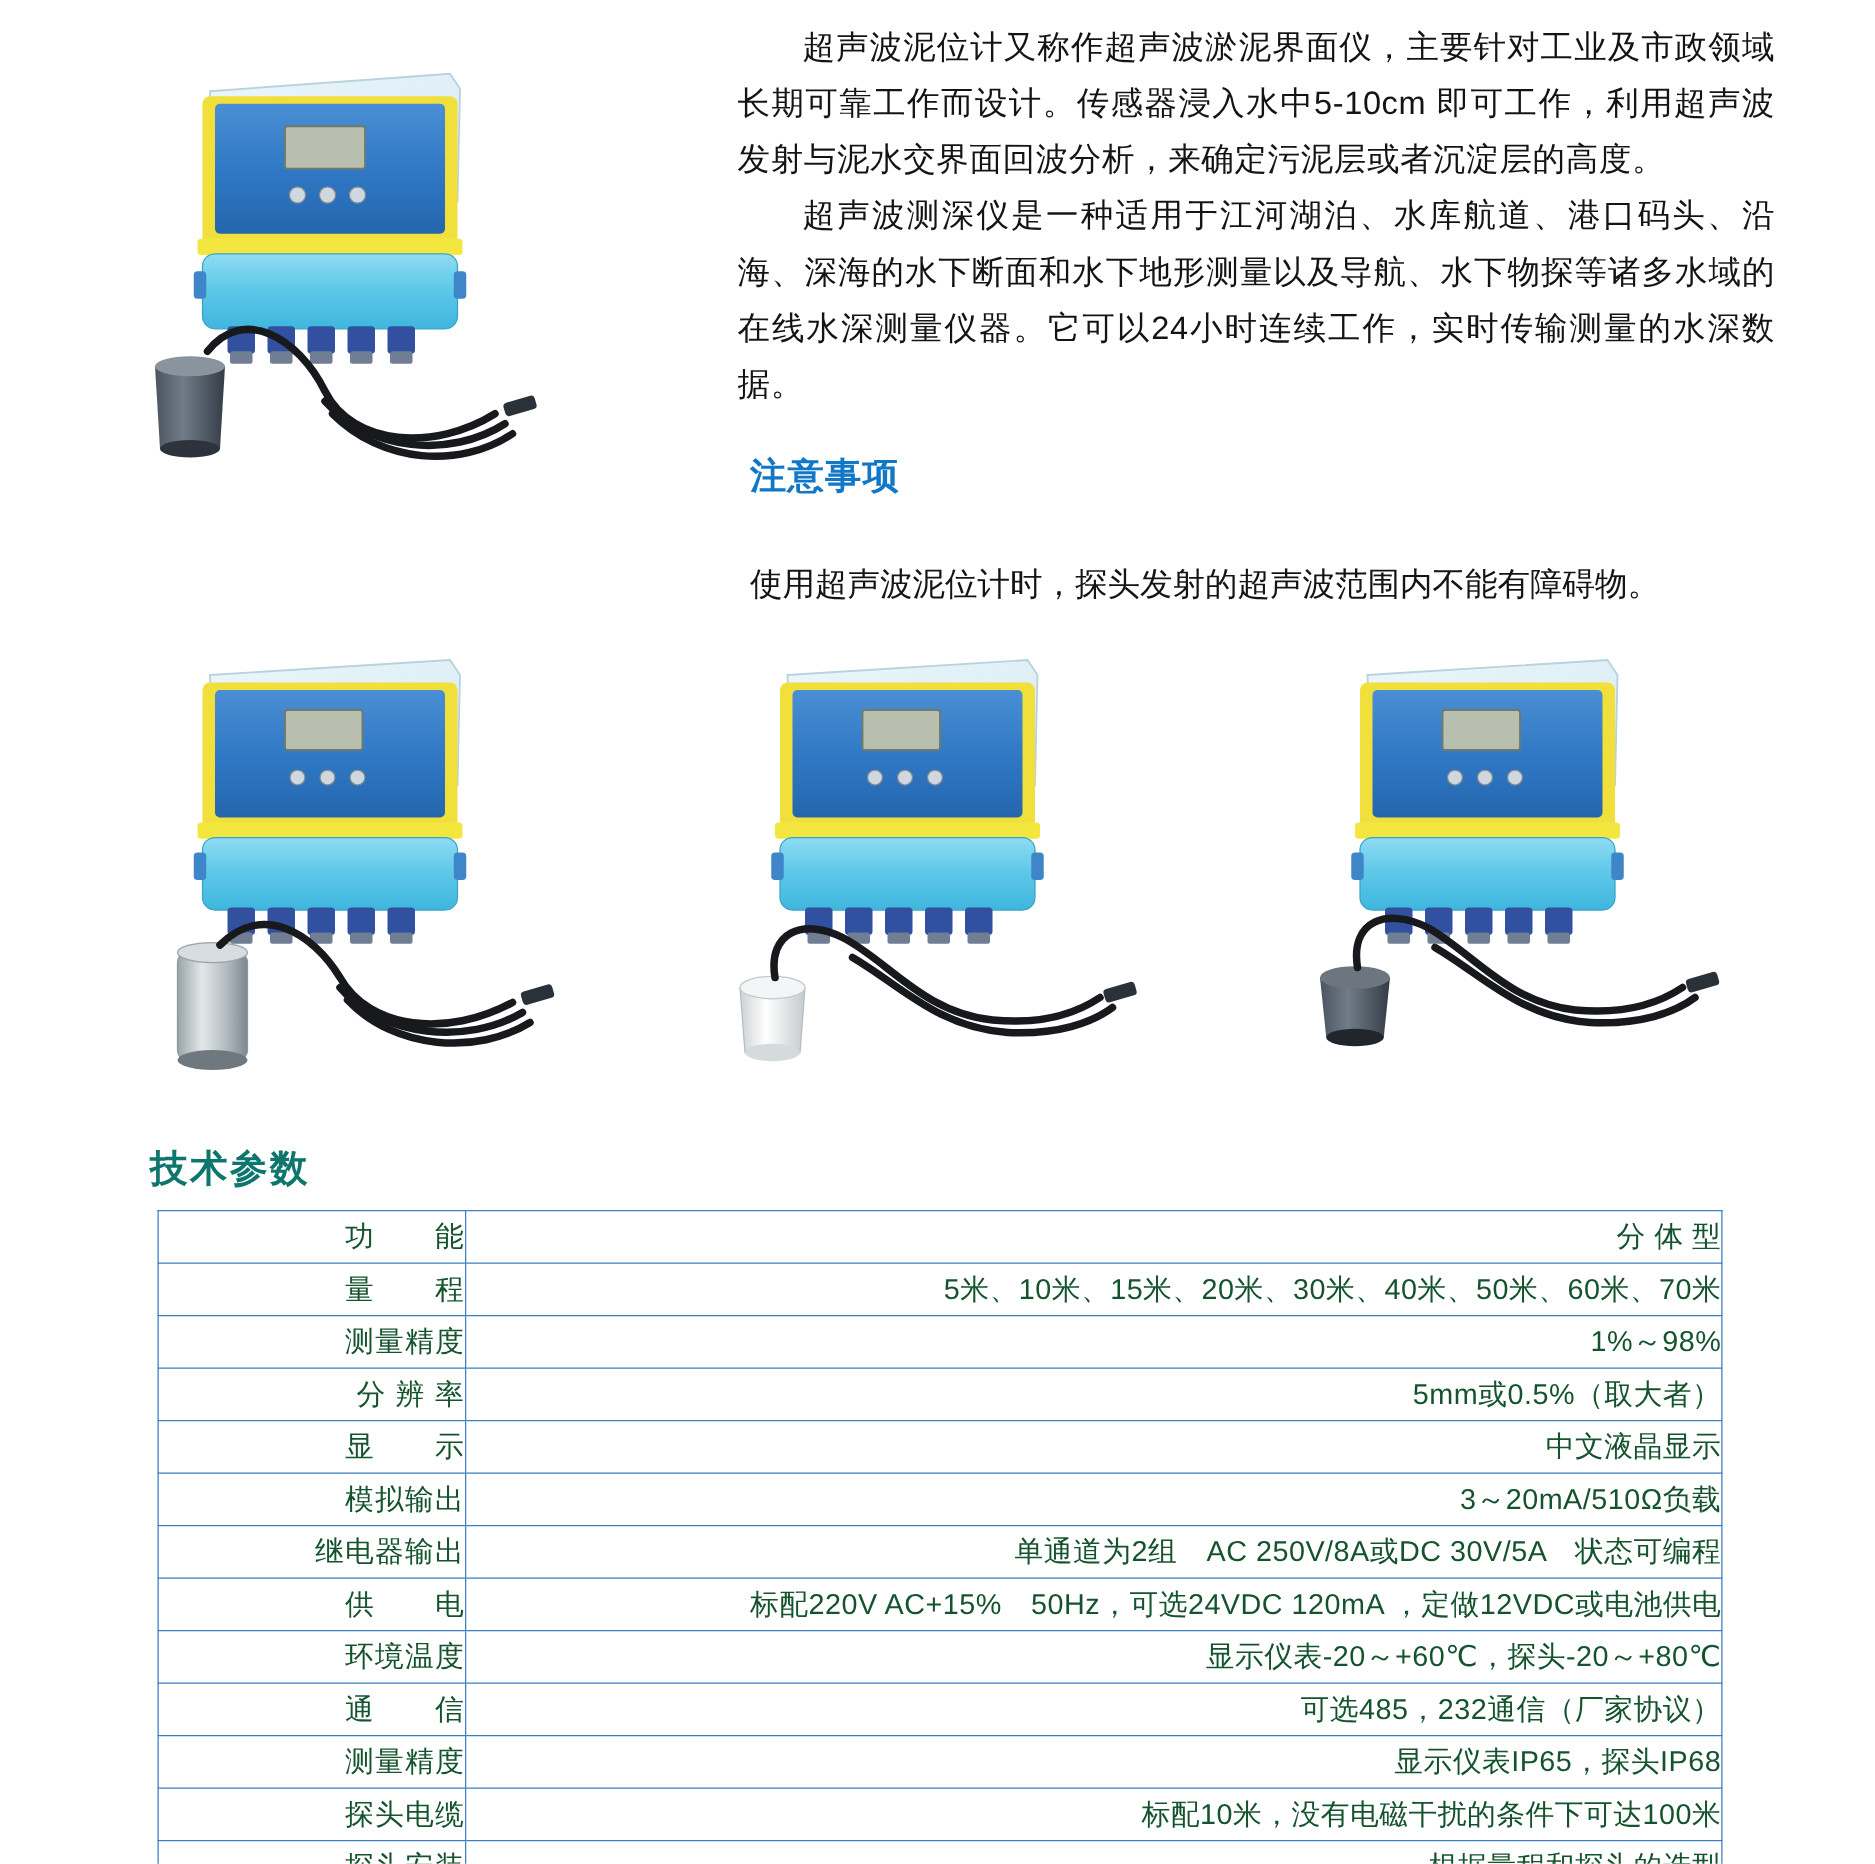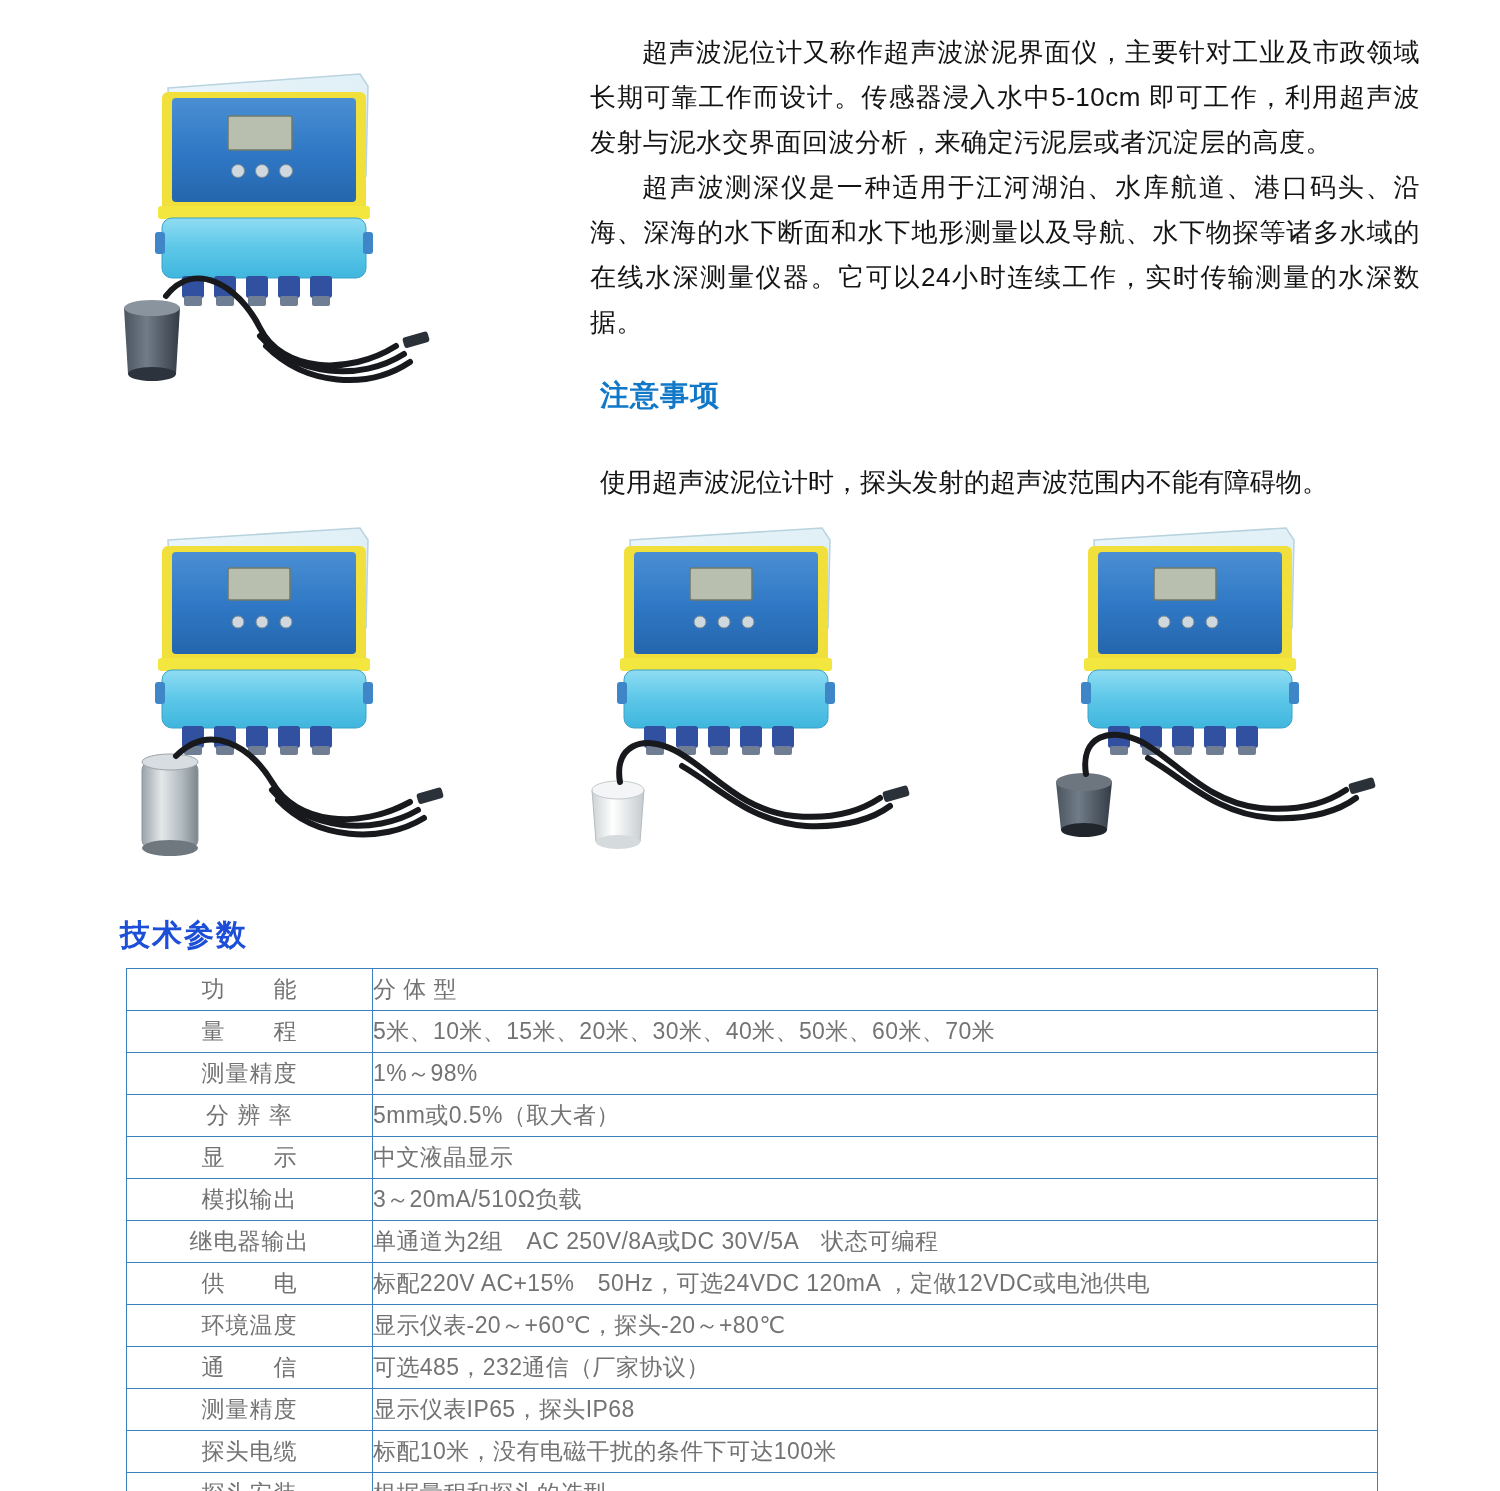--- a/index.html
+++ b/index.html
@@ -13,21 +13,21 @@
     position: relative;
     font-family: "Liberation Sans", "DejaVu Sans", sans-serif;
     color: #1a1a1a;
     overflow: hidden;
   }
 
   
   .top-section {
     position: absolute;
     left: 0;
-    top: 16px;
+    top: 1px;
     width: 1500px;
     height: 480px;
   }
 
   .hero-image {
     position: absolute;
     left: 110px;
     top: 30px;
     width: 420px;
     height: 400px;
@@ -89,39 +89,40 @@
   .product-cell.p2 { left: 570px; }
   .product-cell.p3 { left: 1010px; }
 
   
   .spec-heading {
     position: absolute;
     left: 120px;
     top: 915px;
     font-size: 30px;
     font-weight: bold;
-    color: #1d4ed8;
+    color: #0f766e;
     letter-spacing: 2px;
   }
 
   table.spec-table {
     position: absolute;
     left: 126px;
     top: 968px;
     width: 1252px;
     border-collapse: collapse;
     table-layout: fixed;
   }
   table.spec-table td {
     border: 1px solid #3b7fbf;
     height: 41px;
     font-size: 23px;
-    color: #737373;
+    color: #14532d;
     padding: 0;
     vertical-align: middle;
+    text-align: right;
   }
   td.key-cell {
     width: 245px;
     text-align: center;
     letter-spacing: 1px;
     padding: 0 4px;
   }
   td.val-cell {
     padding-left: 18px;
     letter-spacing: 0.4px;

